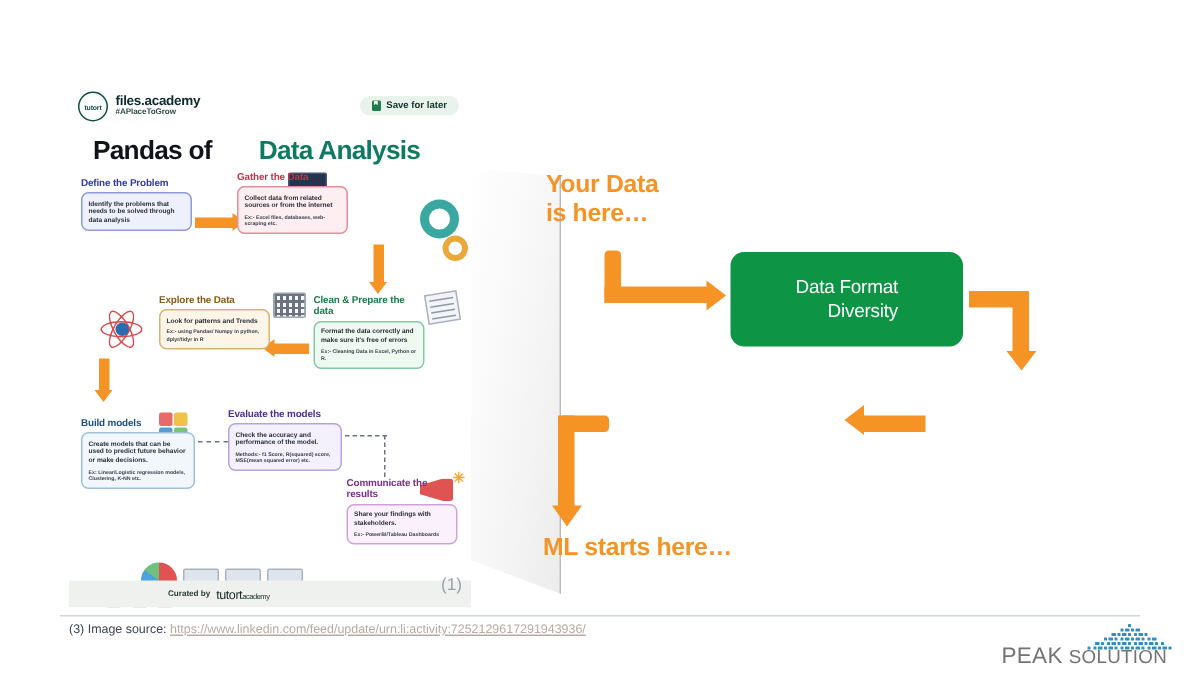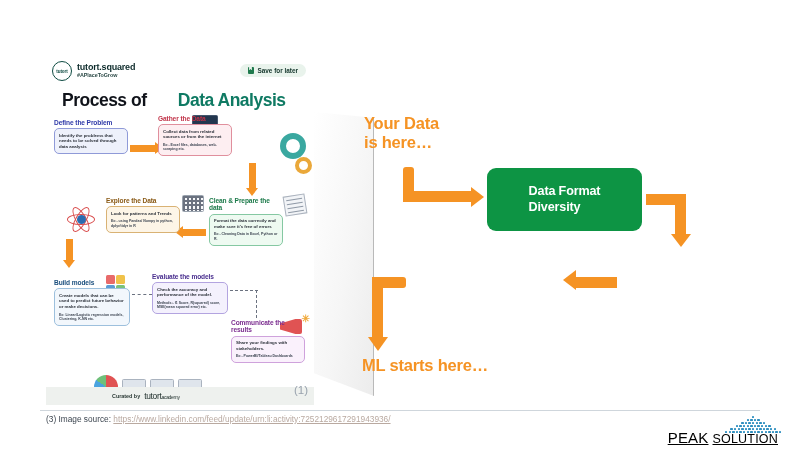--- a/index.html
+++ b/index.html
@@ -141,22 +141,22 @@
     border-right: 1px solid #b9b9b9;
   }
 
   
   .flow-note { position: absolute; font-weight: bold; color: #f59324; font-size: 16.5px; line-height: 1.14; letter-spacing: -0.2px; }
   .note-top { left: 364px; top: 114px; }
   .note-bottom { left: 362px; top: 356px; }
 
   .fbox {
     position: absolute; border-radius: 9px;
-    display: flex; align-items: center; justify-content: center; text-align: left;
-    color: #ffffff; font-weight: bold; font-size: 12.6px; line-height: 1.2;
+    display: flex; align-items: center; justify-content: center; text-align: right;
+    color: #ffffff; font-weight: normal; font-size: 12.6px; line-height: 1.2;
     letter-spacing: -0.15px; padding: 16px;
   }
   .box-format { left: 487px; top: 168px; width: 155px; height: 63px; background: #0d9444; }
   .box-quality { left: 619px; top: 251px; width: 155px; height: 63px; background: #e22b20; }
   .box-access  { left: 404px; top: 251px; width: 155px; height: 63px; background: #0580ae; }
 
   .farrow { position: absolute; background: #f59324; }
   
   .a1-v { left: 403px; top: 167px; width: 11px; height: 35px; border-radius: 3px 3px 0 0; }
   .a1-h { left: 403px; top: 191px; width: 70px; height: 11px; }
@@ -175,48 +175,48 @@
 
   
   .sep { position: absolute; left: 40px; top: 410px; width: 720px; border-top: 1px solid #cfd6dc; }
   .footnote { position: absolute; left: 46px; top: 414px; font-size: 8.3px; color: #3d4650; white-space: nowrap; }
   .footnote .lead { font-weight: normal; }
   .footnote a { color: #b9a9a0; text-decoration: underline; }
 
   .peak { position: absolute; right: 22px; top: 416px; width: 116px; height: 30px; }
   .peak .pyr { position:absolute; right: 22px; top: 0; width: 56px; height: 16px; }
   .peak .pyr i { position:absolute; width:2.4px; height:2.4px; background:#2e8fc0; border-radius:0.4px; }
-  .peak .wm { position:absolute; right: 0; bottom: 0; font-size: 12.5px; letter-spacing: 0.2px; color: #000000; font-weight: normal; white-space: nowrap; text-decoration: underline; }
+  .peak .wm { position:absolute; right: 0; bottom: 0; font-size: 12.5px; letter-spacing: 0.2px; color: #737373; font-weight: normal; white-space: nowrap; }
   .peak .wm .cap { font-size: 15px; }
 
   .ref-1 { position: absolute; left: 294px; top: 384px; font-size: 11.5px; color: #98a2ad; }
 </style>
 </head>
 <body>
 
 <div id="slide">
 
 
   <div class="info-card">
 
     <div class="ig-head">
       <div class="ig-logo">tutort</div>
       <div class="ig-brand">
-        <div class="b1">tutort.squared</div>
+        <div class="b1">files.academy</div>
         <div class="b2">#APlaceToGrow</div>
       </div>
     </div>
 
     <div class="save-pill">
       <span class="bk"></span>
       <span class="lbl">Save for later</span>
     </div>
 
     <div class="ig-title">
-      <span>Process of </span><span class="accent">Data Analysis</span>
+      <span>Pandas of </span><span class="accent">Data Analysis</span>
     </div>
 
     <div class="atom">
       <div class="r1"></div>
         <div class="r2"></div>
         <div class="r3"></div>
         <div class="core"></div>
     </div>
     <div class="gear"></div>
     <div class="gear2"></div>

